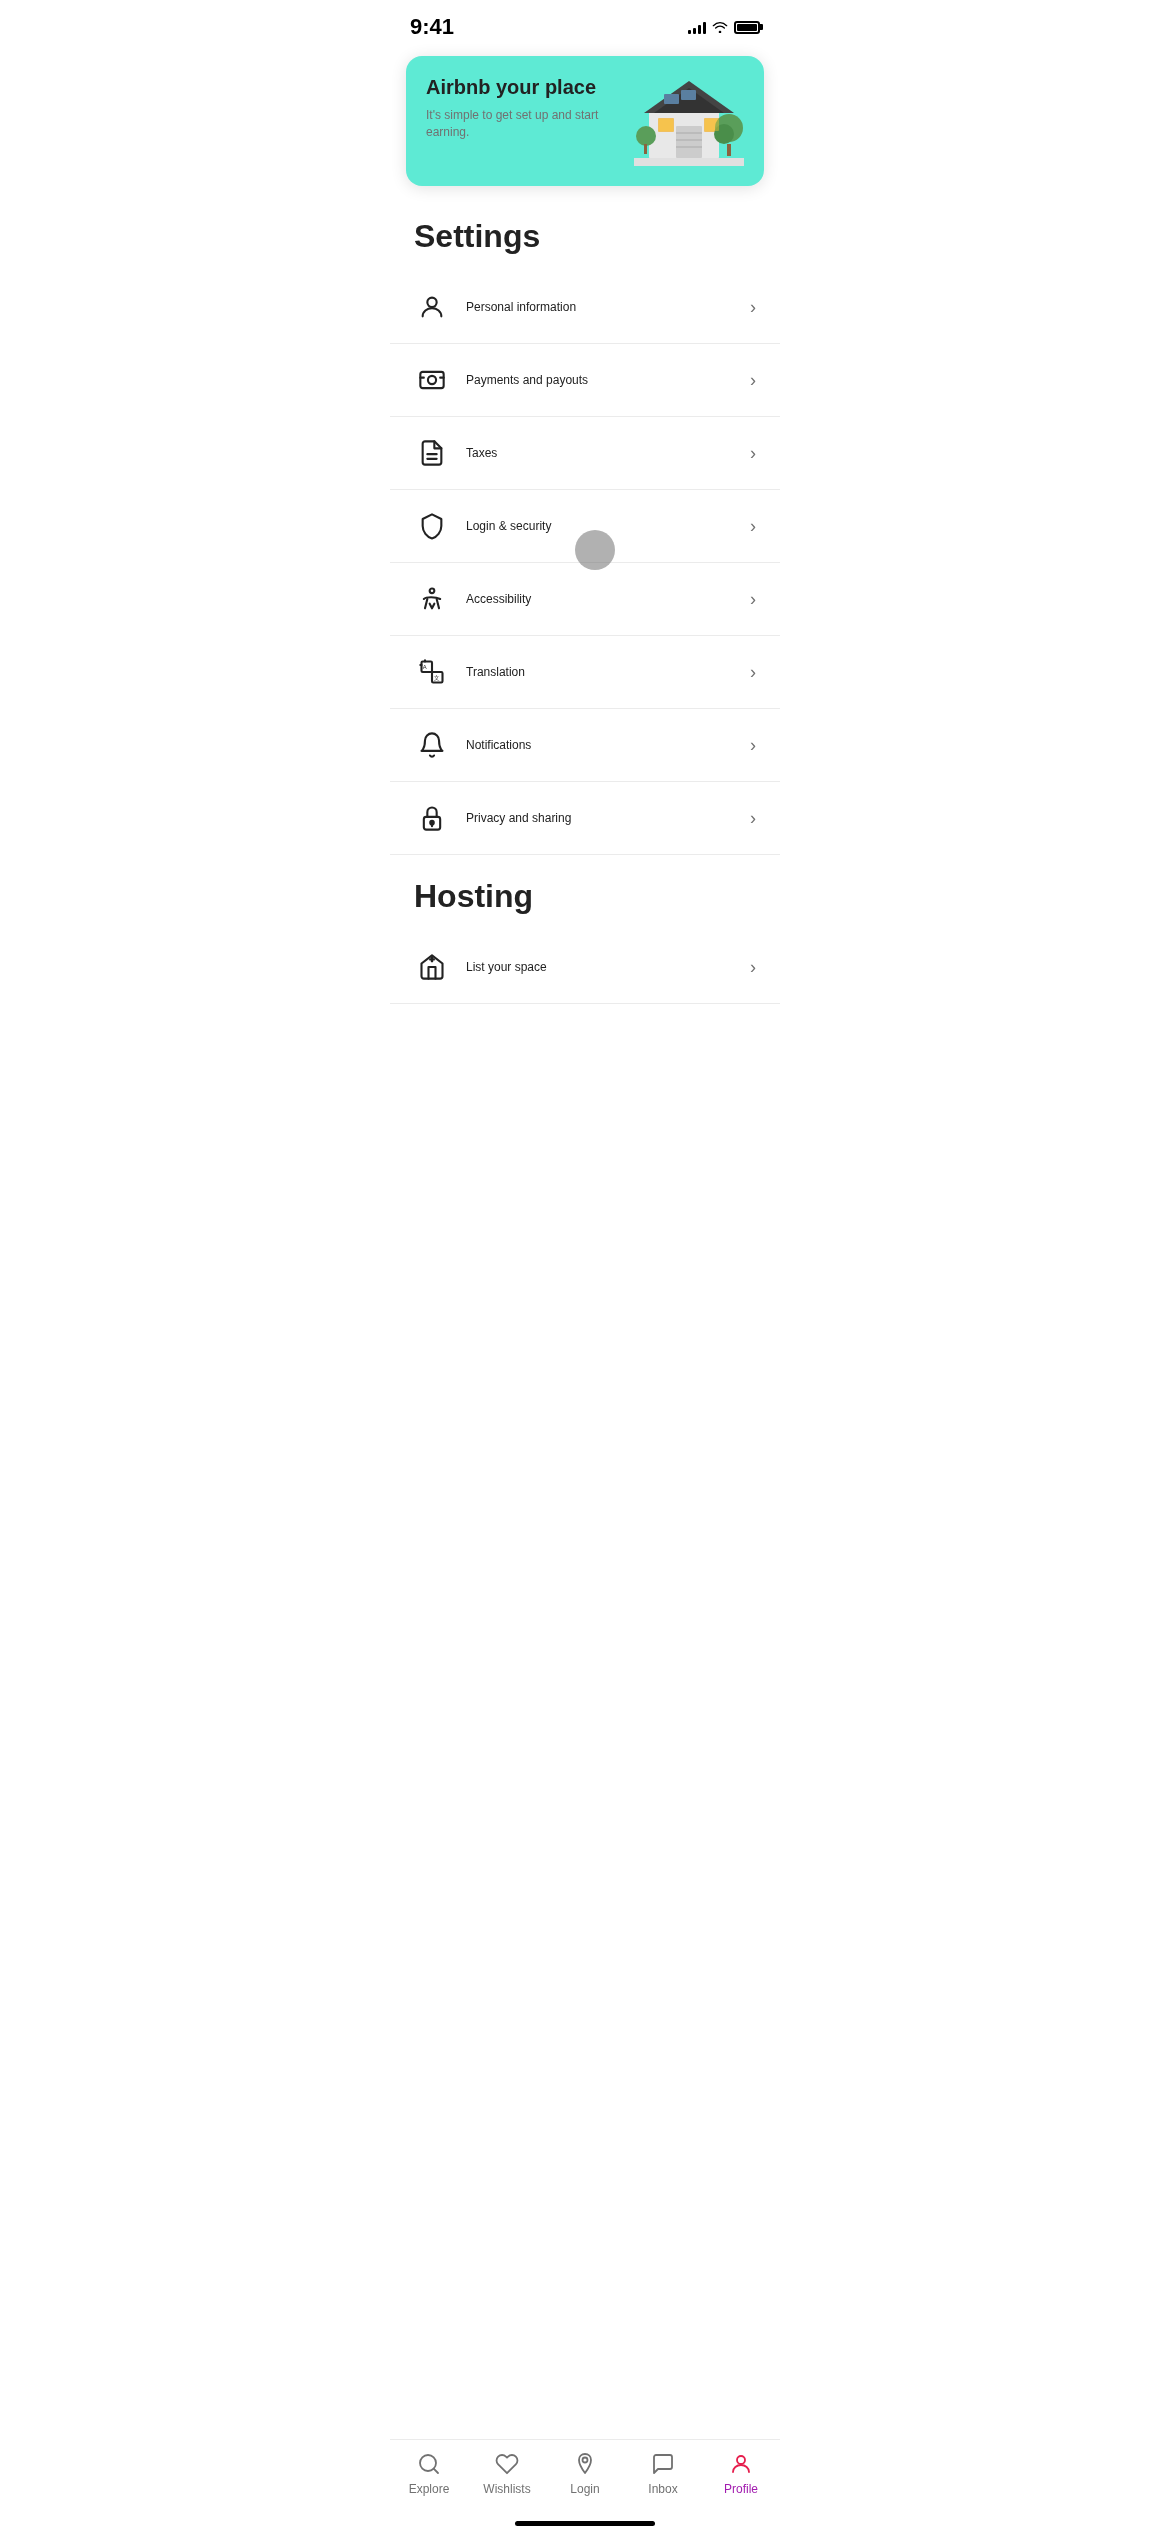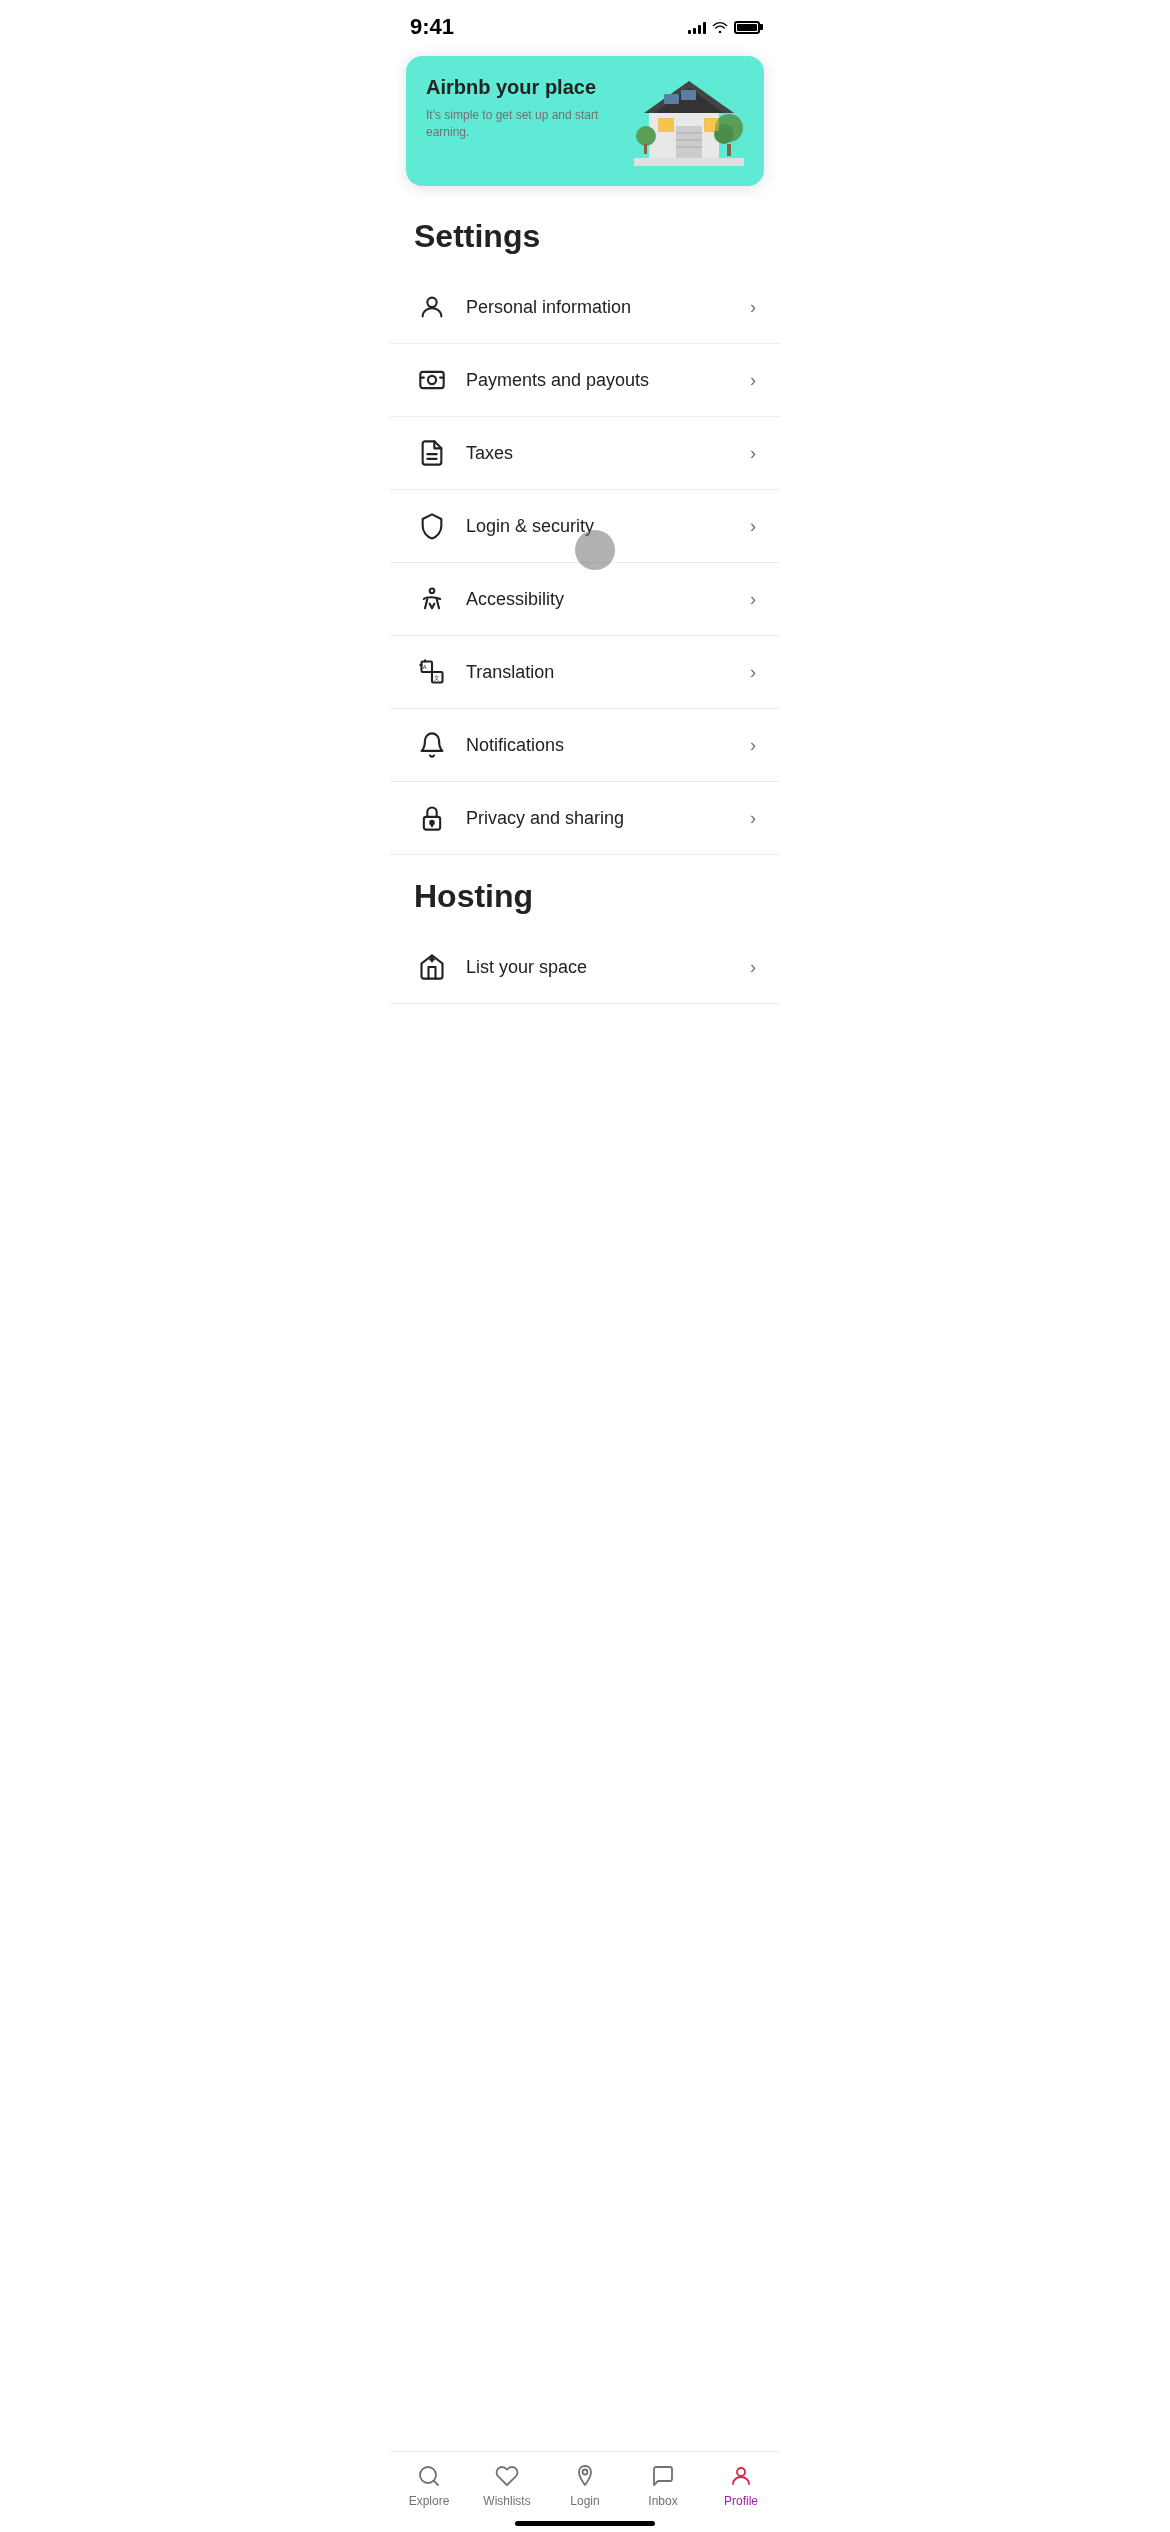--- a/index.html
+++ b/index.html
@@ -157,39 +157,39 @@
       margin-right: 16px;
     }
 
     .menu-icon svg {
       width: 28px;
       height: 28px;
     }
 
     .menu-label {
       flex: 1;
-      font-size: 18px;
+      font-size: 12px;
       color: #222;
       font-weight: 400;
     }
 
     .menu-chevron {
       color: #717171;
       font-size: 18px;
     }
 
     
     .hosting-section {
       margin-top: 15px;
     }
 
     
     .tab-bar {
       position: fixed;
-      bottom: 0;
+      bottom: 12px;
       left: 50%;
       transform: translateX(-50%);
       width: 390px;
       background: #fff;
       border-top: 1px solid #ebebeb;
       display: flex;
       align-items: stretch;
       padding-bottom: 20px;
     }
 

